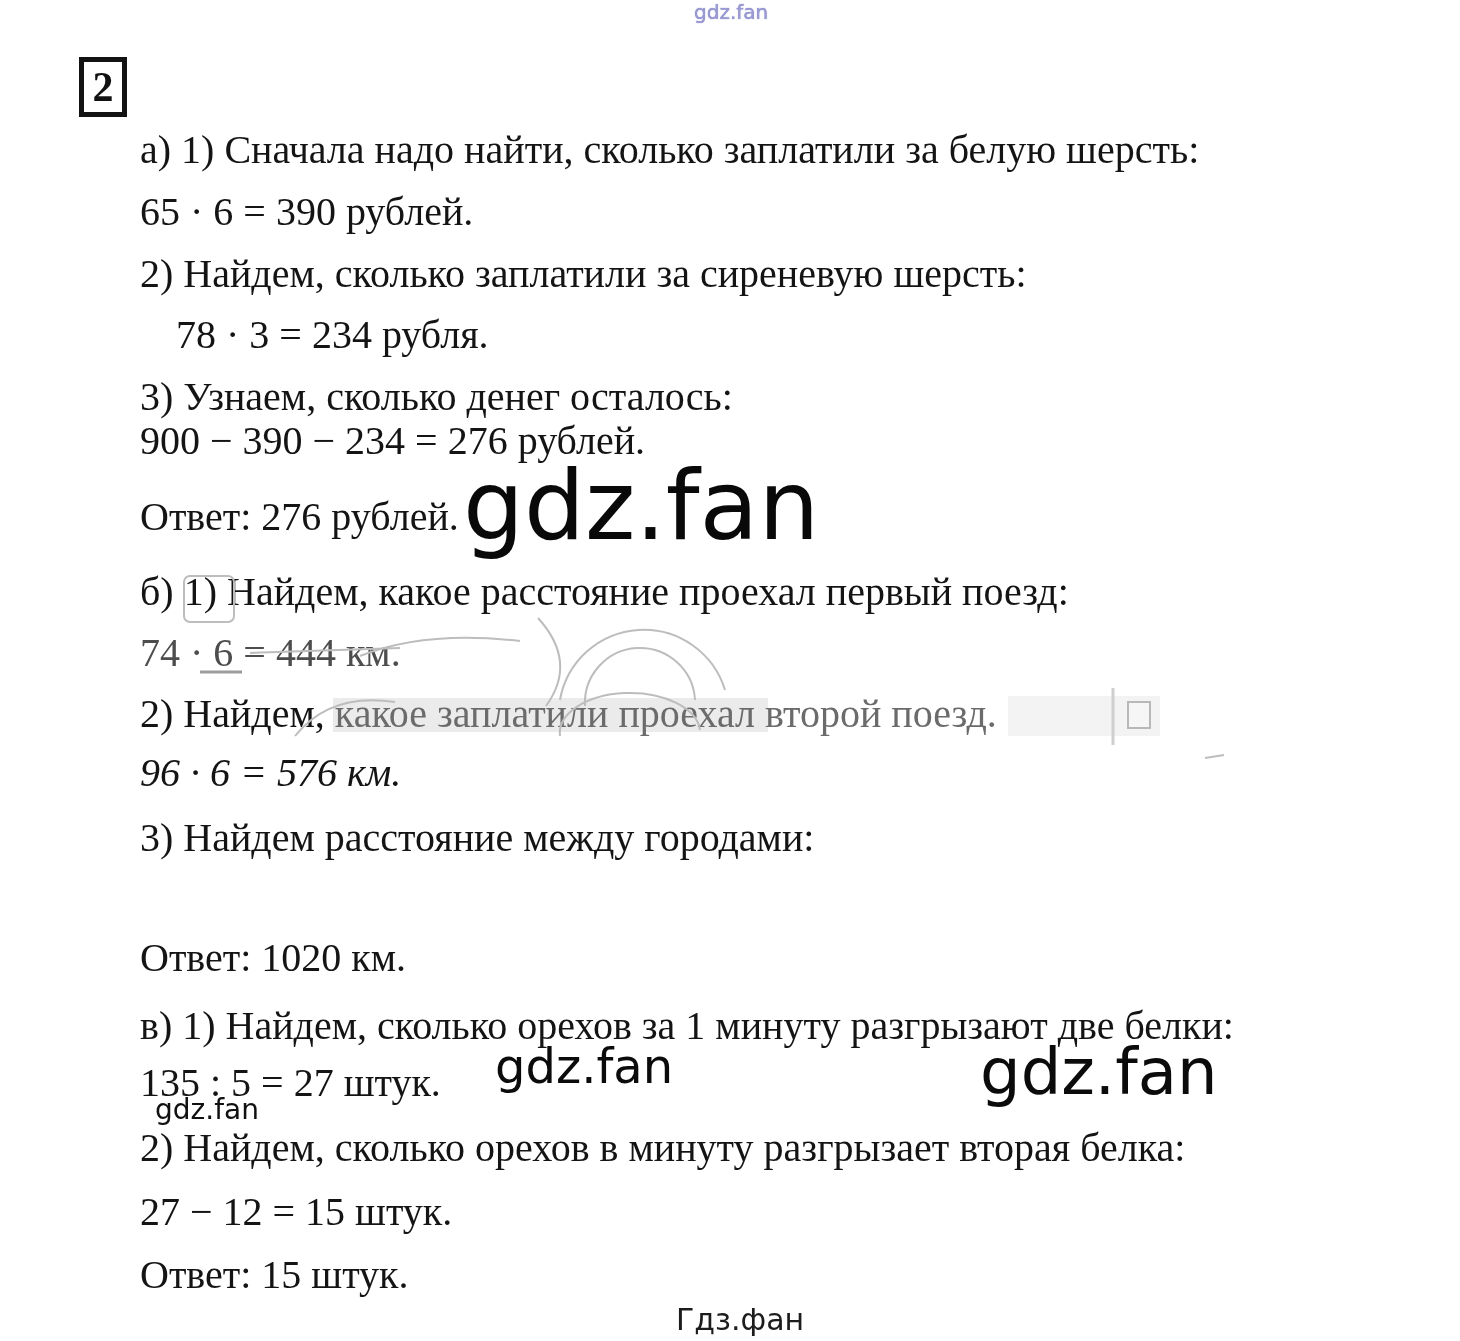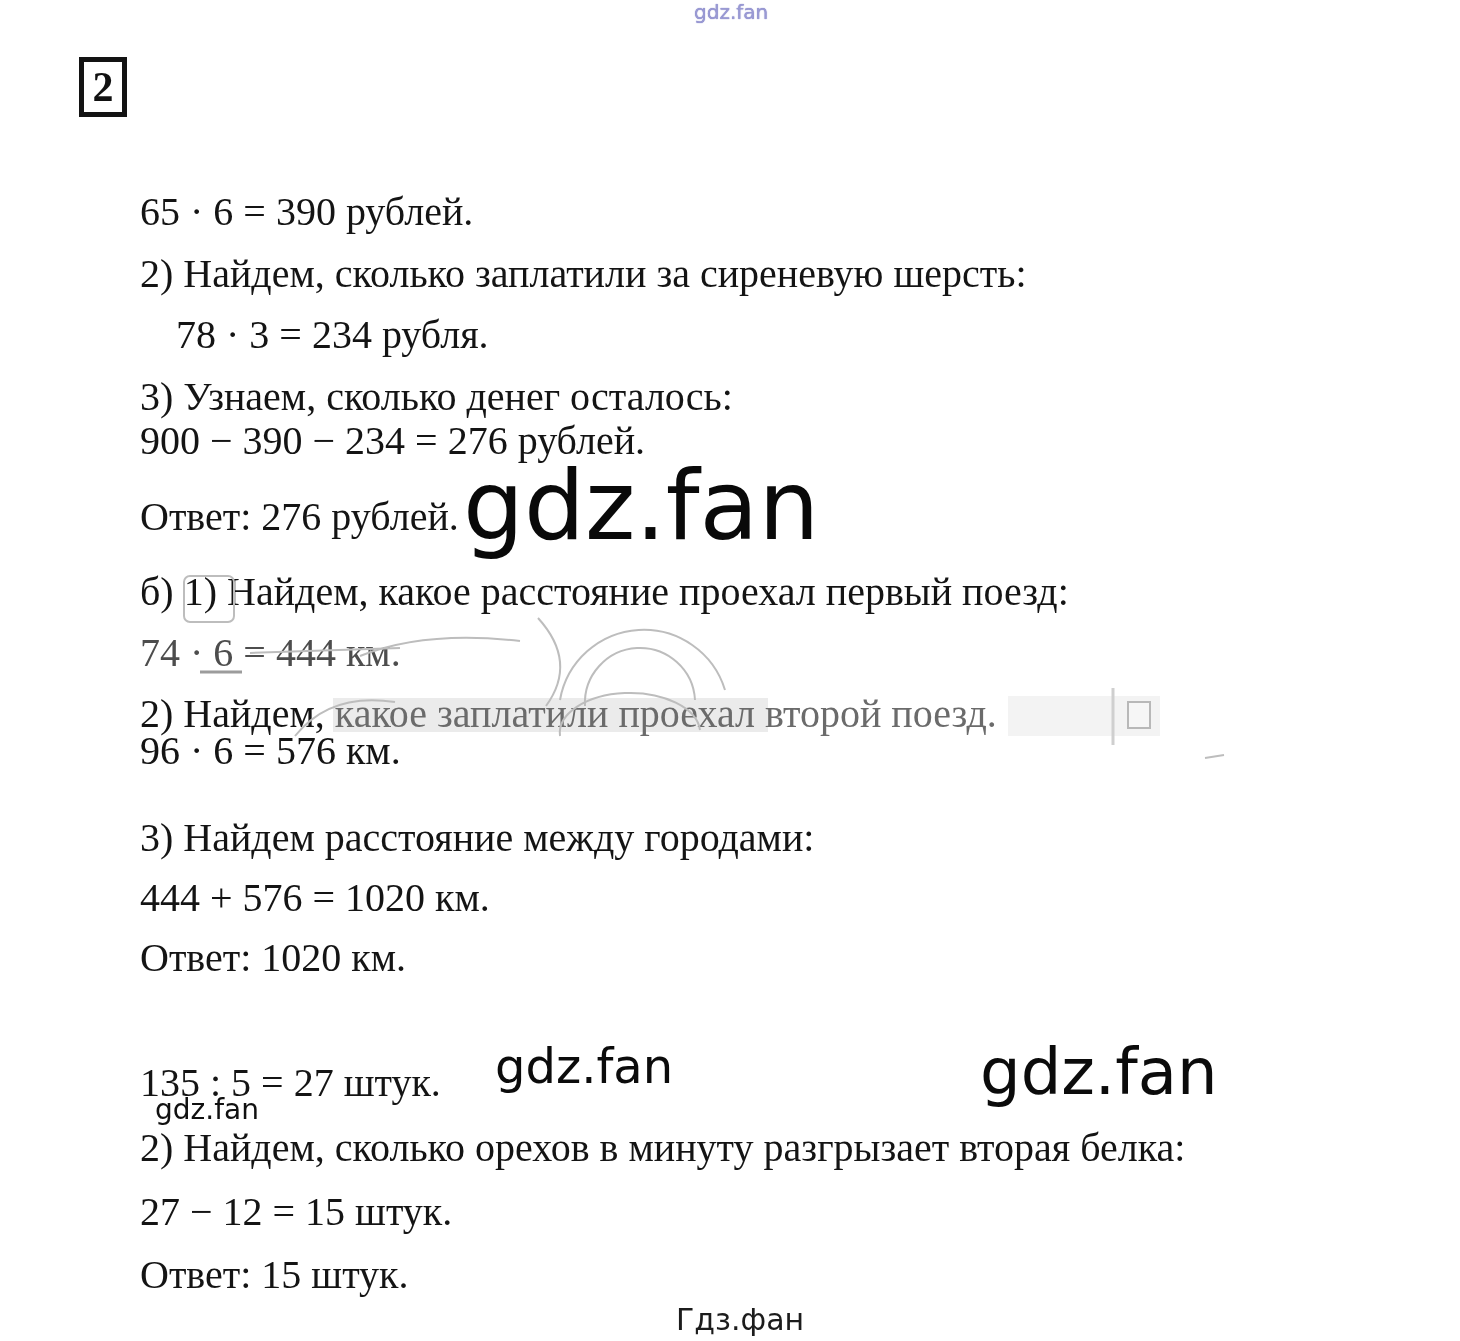--- a/index.html
+++ b/index.html
@@ -31,21 +31,21 @@
     font-size:40px;
     color:#141414;
     z-index:2;
     line-height:1;
   }
   .l0{top:130px;} .l1{top:192px;} .l2{top:254px;} .l3{top:315px;margin-left:36px;}
   .l4{top:377px;} .l5{top:421px;} .l6{top:497px;text-align:center;} .l7{top:572px;}
   .l8{top:633px; color:#4d4d4d;} 
   .lb2{top:694px;}
   .lb2 .rest{color:#6b6b6b;}
-  .l9{top:731px;} .l10{top:818px;} .l11{top:878px;} .l12{top:938px;}
+  .l9{top:753px;font-style:italic;} .l10{top:818px;} .l11{top:878px;} .l12{top:938px;}
   .l13{top:1006px;} .l14{top:1063px;} .l15{top:1128px;} .l16{top:1192px;}
   .l17{top:1255px;}
   
   .wm{
     position:absolute;
     font-family:"DejaVu Sans", sans-serif;
     white-space:nowrap;
     z-index:3;
     line-height:1;
   }
@@ -97,37 +97,38 @@
     <rect x="333" y="698" width="435" height="34" fill="#ebebeb"></rect>
     <rect x="1008" y="696" width="152" height="40" fill="#f3f3f3"></rect>
   </svg>
 
   <div class="badge">
     <span>2</span>
   </div>
 
   <div class="wm wm-top">gdz.fan</div>
 
+  <div class="line l0">а) 1) Сначала надо найти, сколько заплатили за белую шерсть:</div>
   <div class="line l1">65 · 6 = 390 рублей.</div>
   <div class="line l2">2) Найдем, сколько заплатили за сиреневую шерсть:</div>
   <div class="line l3">78 · 3 = 234 рубля.</div>
   <div class="line l4">3) Узнаем, сколько денег осталось:</div>
   <div class="line l5">900 − 390 − 234 = 276 рублей.</div>
   <div class="line l6">Ответ: 276 рублей.</div>
   <div class="line l7">б) 1) Найдем, какое расстояние проехал первый поезд:</div>
   <div class="line l8">74 · 6 = 444 км.</div>
 
   <div class="line lb2">
     <span>2) Найдем,</span><span class="rest"> какое заплатили проехал второй поезд.</span>
   </div>
 
   <div class="line l9">96 · 6 = 576 км.</div>
   <div class="line l10">3) Найдем расстояние между городами:</div>
-  <div class="line l11">444 + 576 = 1020 км.</div>
   <div class="line l12">Ответ: 1020 км.</div>
+  <div class="line l13">в) 1) Найдем, сколько орехов за 1 минуту разгрызают две белки:</div>
   <div class="line l14">135 : 5 = 27 штук.</div>
   <div class="line l15">2) Найдем, сколько орехов в минуту разгрызает вторая белка:</div>
   <div class="line l16">27 − 12 = 15 штук.</div>
   <div class="line l17">Ответ: 15 штук.</div>
 
   <svg class="ghost-over" width="1460" height="1341" viewBox="0 0 1460 1341">
     <g fill="none" stroke="#bdbdbd" stroke-width="2">
       <rect x="184" y="576" width="50" height="46" rx="6"></rect>
       <path d="M 250 653 L 400 648"></path>
       <path d="M 360 656 Q 425 630 520 641"></path>

